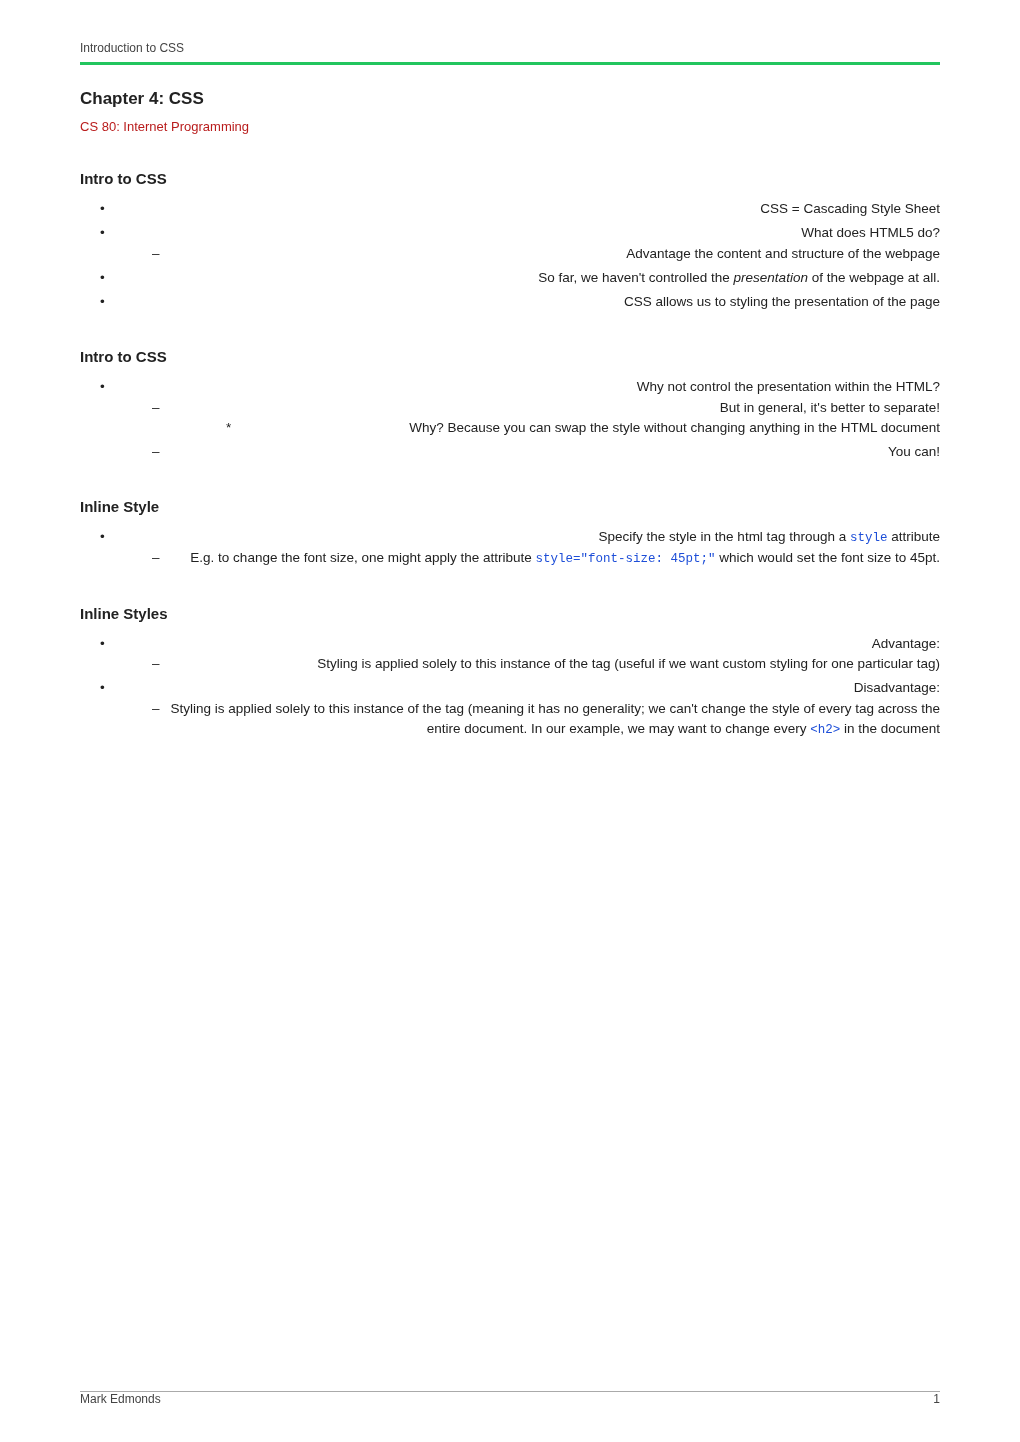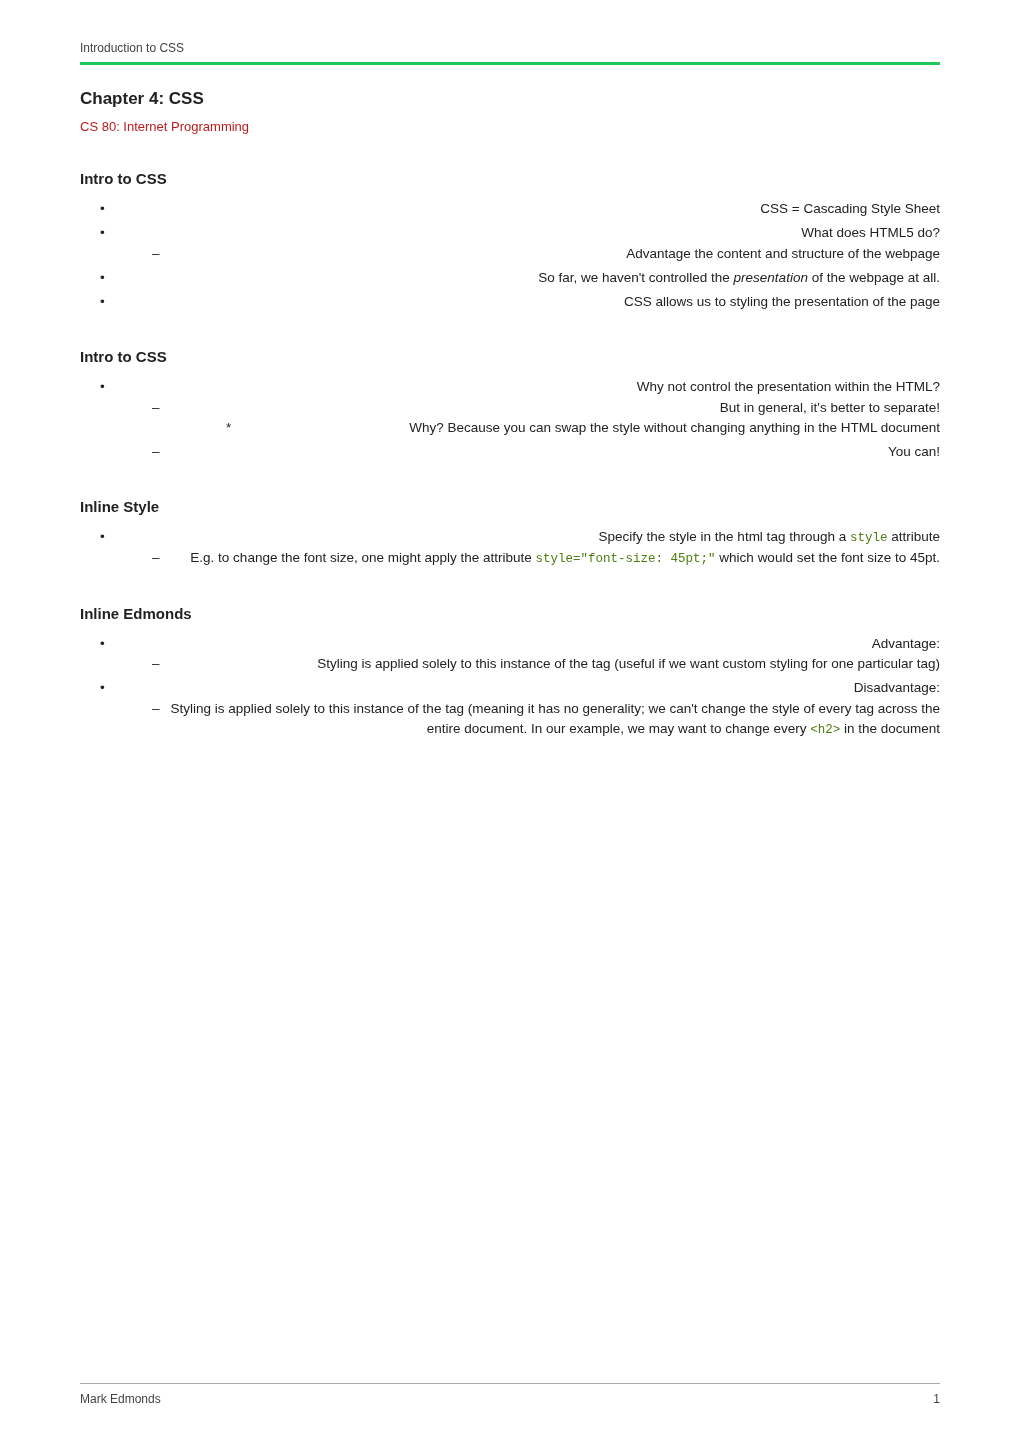--- a/index.html
+++ b/index.html
@@ -128,34 +128,33 @@
       content: '*';
       position: absolute;
       left: 0;
       top: 0;
     }
 
     code {
       font-family: 'Courier New', monospace;
       font-size: 12.5px;
       background: transparent;
-      color: #4d7c0f;
+      color: #1d4ed8;
     }
 
     em {
       font-style: italic;
     }
 
     .footer-bar {
       position: absolute;
       bottom: 36px;
       left: 80px;
       right: 80px;
       border-top: 1px solid #aaa;
-      padding-top: 8px;
       display: flex;
       justify-content: space-between;
       align-items: center;
     }
 
     .footer-name {
       font-size: 12px;
       font-family: 'Arial', sans-serif;
       color: #444;
     }
@@ -233,21 +232,21 @@
           <ul class="dash-list">
             <li>
               E.g. to change the font size, one might apply the attribute <code>style="font-size: 45pt;"</code> which would set the font size to 45pt.
             </li>
           </ul>
         </li>
       </ul>
     </div>
 
     <div>
-      <div class="section-title">Inline Edmonds</div>
+      <div class="section-title">Inline Styles</div>
       <ul class="bullet-list">
         <li>
           Advantage:
           <ul class="dash-list">
             <li>
               Styling is applied solely to this instance of the tag (useful if we want custom styling for one particular tag)
             </li>
           </ul>
         </li>
         <li>

